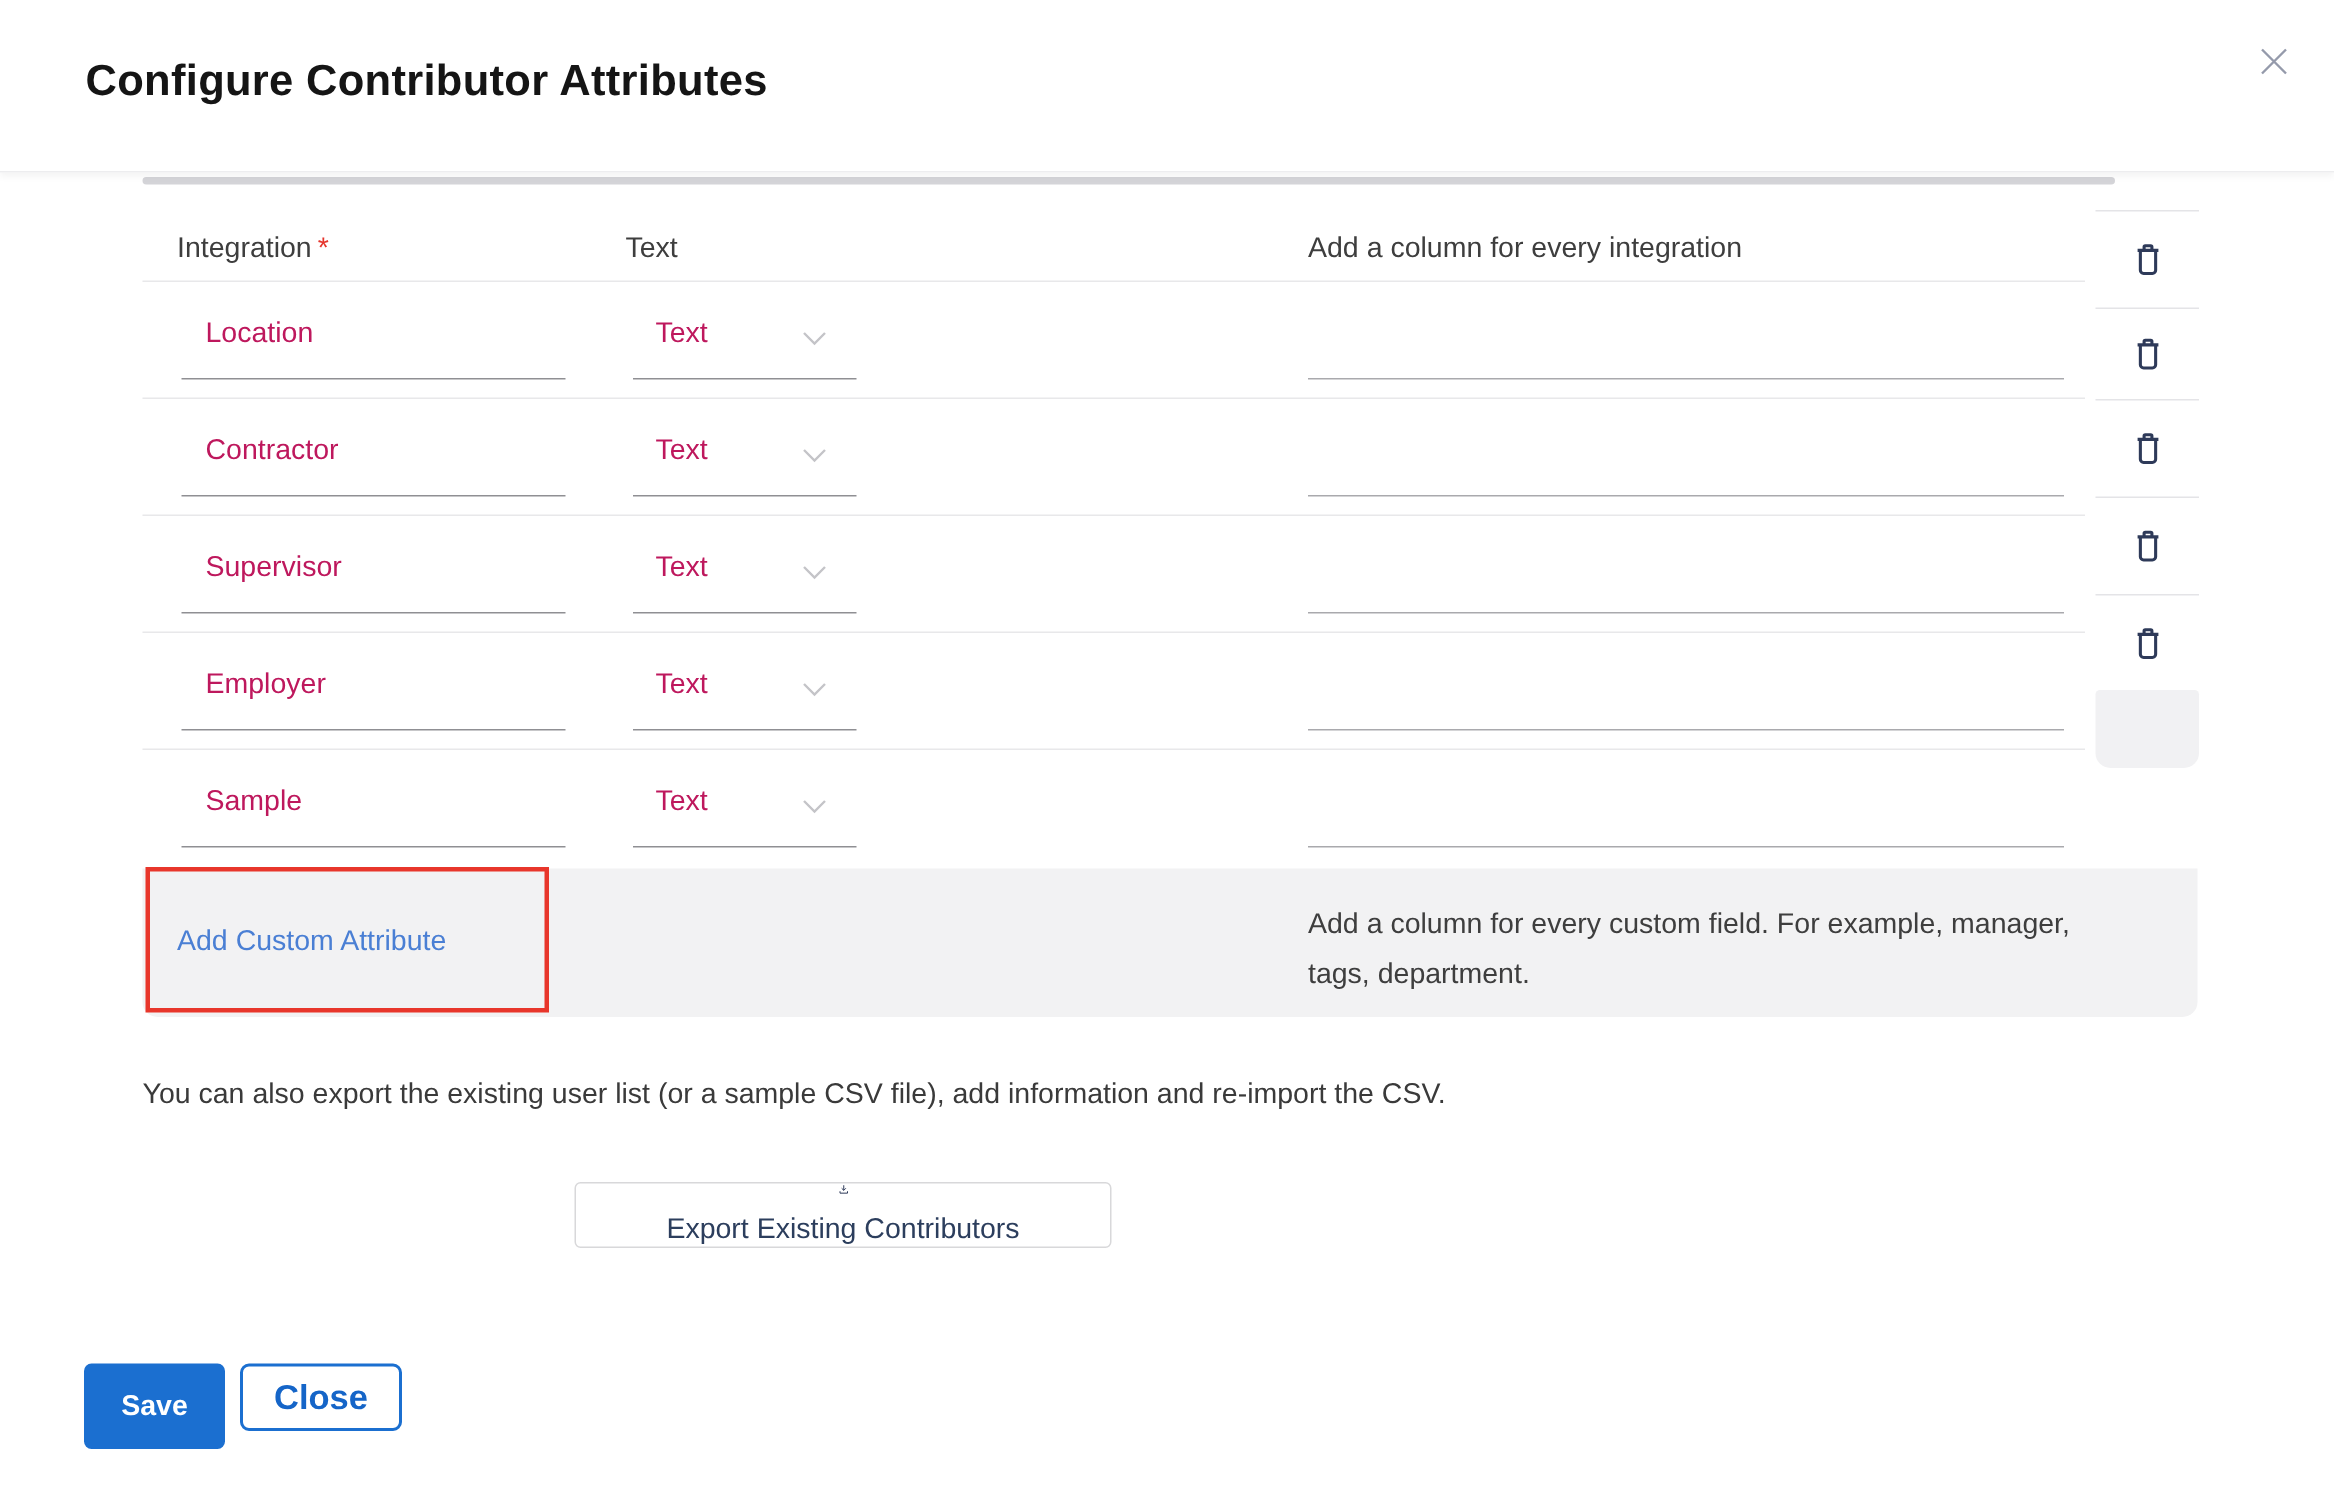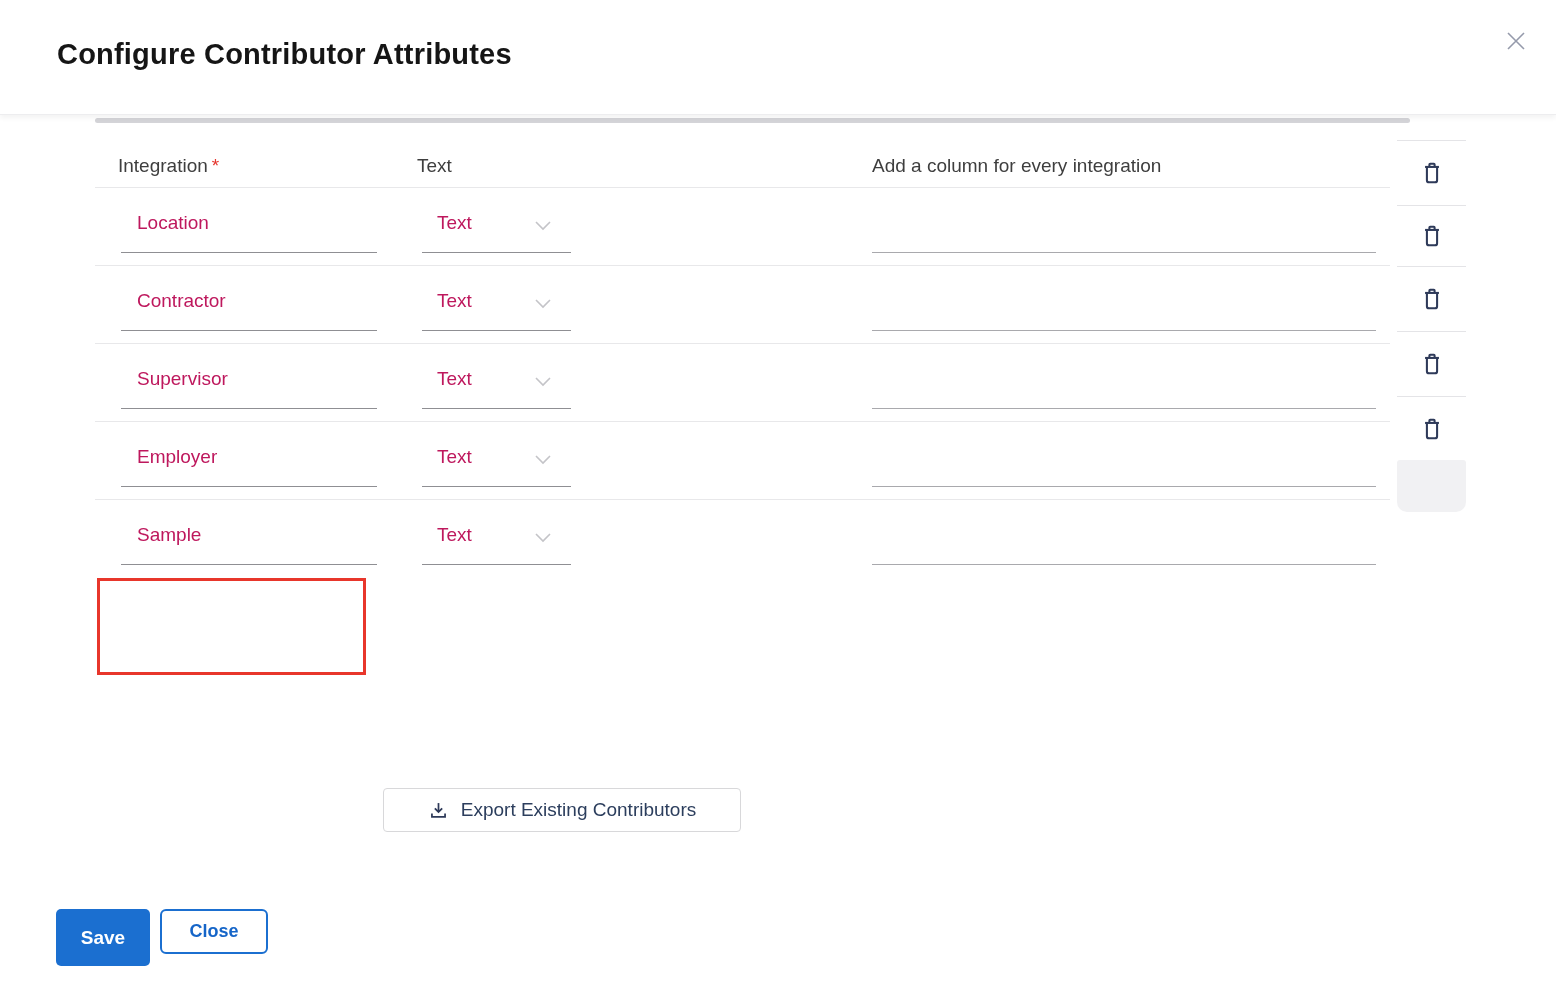--- a/index.html
+++ b/index.html
@@ -98,36 +98,36 @@
     font-size: 19px; color: #3a3a3a; white-space: nowrap;
   }
   .export-btn {
     position: absolute; top: 788px; height: 44px;
     background: #fff; border: 1px solid #d8d8da; border-radius: 4px;
     display: flex; align-items: center; justify-content: center; gap: 12px;
     font-size: 19px; color: #2c3e5d; cursor: pointer;
     font-family: inherit;
   }
   .btn-sample { left: 95px; width: 273px; }
-  .btn-existing { left: 383px; width: 358px; }
+  .btn-existing { left: 383px; width: 358px; flex-direction: column; }
 
   .save-btn {
     position: absolute; left: 56px; top: 909px;
     width: 94px; height: 57px;
     background: #1b6fd0; color: #fff;
     border: none; border-radius: 5px;
     font-size: 19px; font-weight: 700; cursor: pointer;
     font-family: inherit;
   }
   .close-action-btn {
     position: absolute; left: 160px; top: 909px;
     width: 108px; height: 45px;
     background: #fff; color: #1565c8;
     border: 2px solid #1b6fd0; border-radius: 6px;
-    font-size: 18px; font-weight: 700; cursor: pointer;
+    font-size: 23px; font-weight: 700; cursor: pointer;
     font-family: inherit;
   }
   svg { display: block; }
 </style>
 </head>
 <body>
 
 <div class="modal">
 
   <div class="modal-header">
@@ -247,23 +247,28 @@
     <svg width="26" height="26" viewBox="0 0 24 24">
         <g fill="none" stroke="#2e3a59" stroke-width="1.9">
           <path d="M9.6 5.8v-1.6a0.7 0.7 0 0 1 0.7-0.7h3.4a0.7 0.7 0 0 1 0.7 0.7v1.6"></path>
           <path d="M5.6 6.4h12.8"></path>
           <path d="M7.3 6.4v12.2a2 2 0 0 0 2 2h5.4a2 2 0 0 0 2-2V6.4"></path>
         </g>
       </svg>
   </div>
   <div class="trash-stub"></div>
 
+  <div class="footer-row">
+    <div class="add-link">Add Custom Attribute</div>
+    <div class="footer-desc">Add a column for every custom field. For example, manager, tags, department.</div>
+  </div>
 
   <div class="annotation-box"></div>
 
+  <div class="export-note">You can also export the existing user list (or a sample CSV file), add information and re-import the CSV.</div>
 
   <button class="export-btn btn-existing">
     <svg width="21" height="21" viewBox="0 0 24 24">
         <g fill="none" stroke="#2e3a59" stroke-width="2">
           <path d="M12 3.5v10"></path>
           <path d="M7.8 9.5l4.2 4.2 4.2-4.2"></path>
           <path d="M4.5 15.5v3.8h15v-3.8"></path>
         </g>
       </svg>
     <span>Export Existing Contributors</span>

